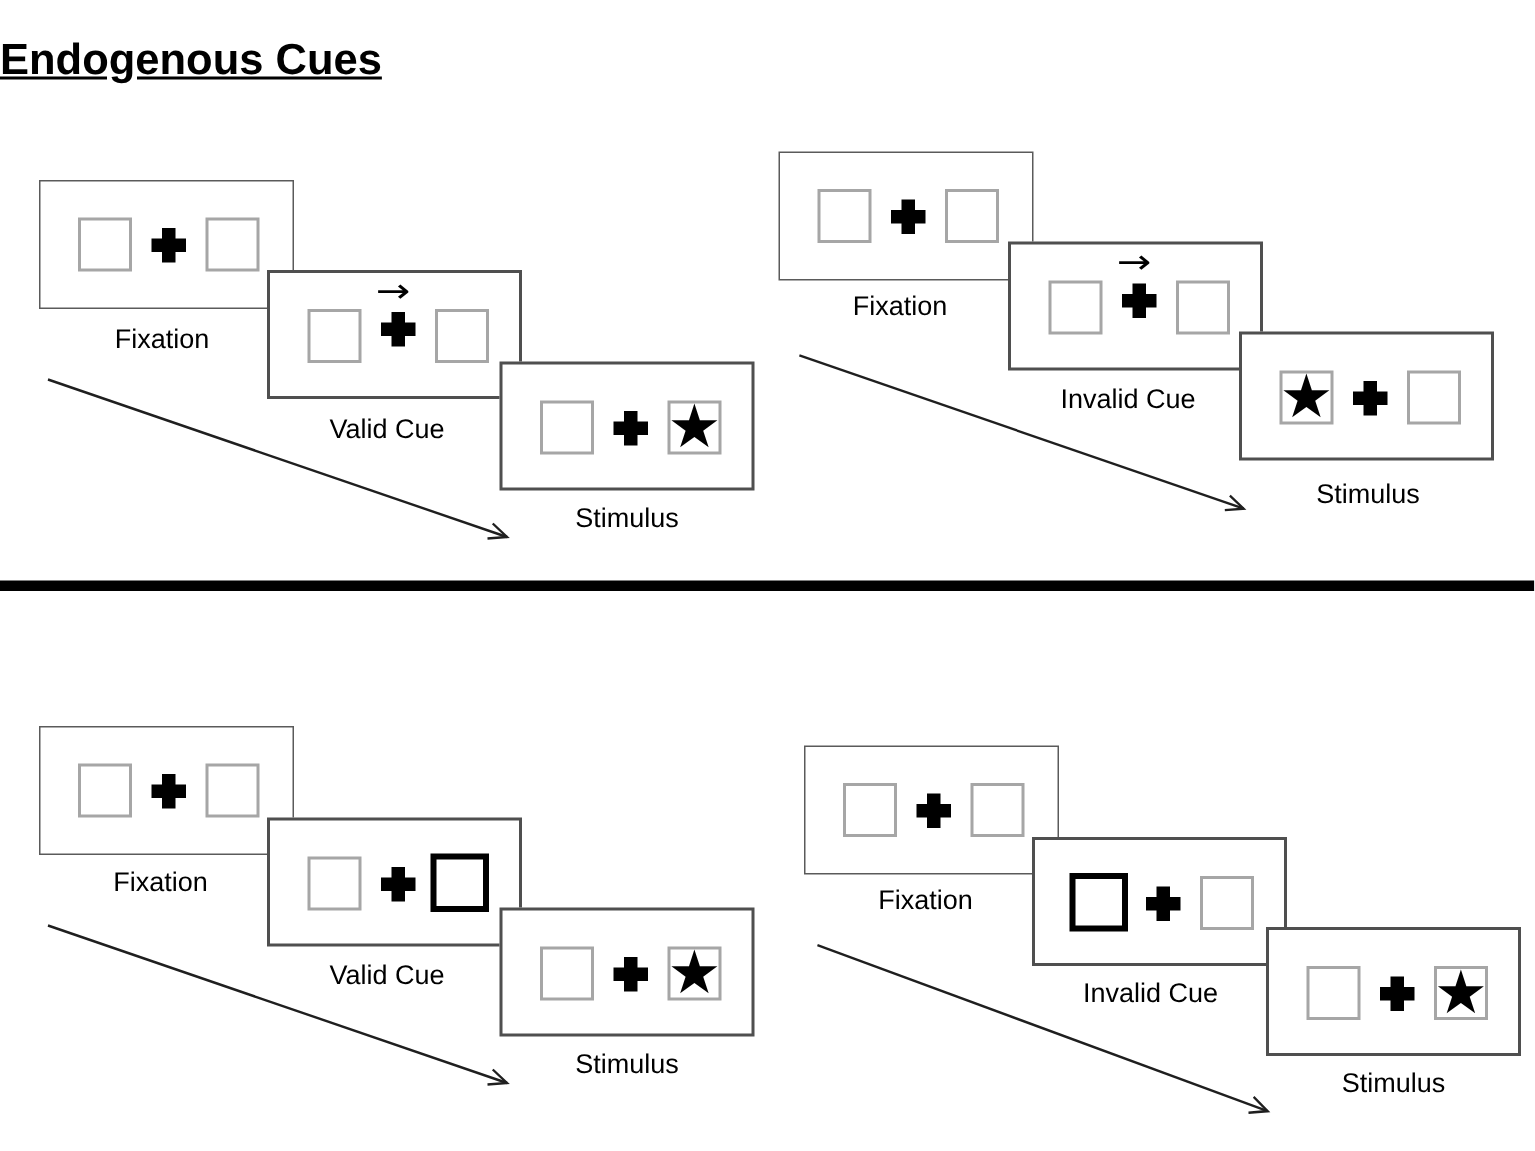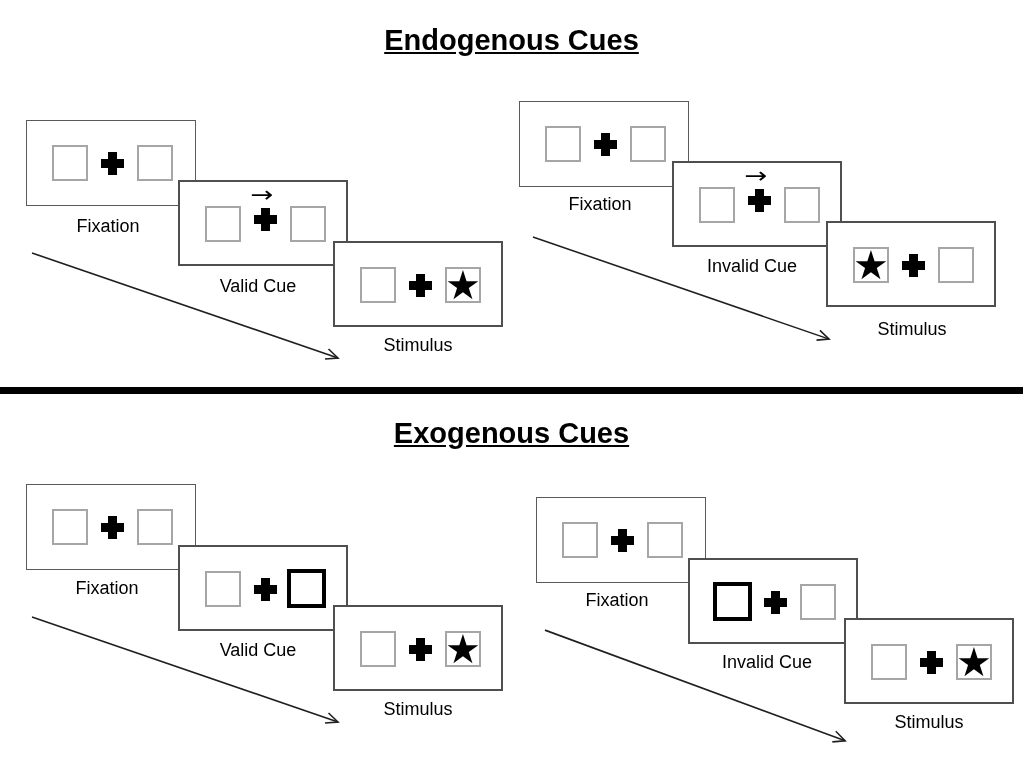--- a/index.html
+++ b/index.html
@@ -1,21 +1,21 @@
 <!DOCTYPE html>
 <html><head>
 <meta charset="utf-8">
 <style>
   html,body{margin:0;padding:0;background:#ffffff;}
   .canvas{
     position:relative;width:1023px;height:767px;background:#ffffff;overflow:hidden;
     font-family:"Liberation Sans",sans-serif;color:#000;
   }
   .title{
-    position:absolute;left:0;width:100%;margin:0;text-align:center;
+    position:absolute;left:0;width:100%;margin:0;text-align:left;
     font-size:29px;font-weight:bold;text-decoration:underline;color:#000;
   }
   .divider{position:absolute;left:0;width:1023px;height:7px;background:#000;}
   .panel{
     position:absolute;width:170px;height:86px;background:#fff;
     border:2px solid #4f4f4f;box-sizing:border-box;
   }
   .p-fix{border-width:1px;border-color:#5a5a5a;}
   .sq{
     position:absolute;width:36px;height:36px;background:#fff;
@@ -103,21 +103,20 @@
     <div class="sq" style="left:25px;top:24px;">
       <span class="star">★</span>
     </div>
     <div class="cross"></div>
     <div class="sq" style="left:110px;top:24px;"></div>
   </div>
   <div class="plabel" style="left:837px;top:319px;">Stimulus</div>
 
   <div class="divider" style="top:387px;"></div>
 
-  <h1 class="title" style="top:417px;">Exogenous Cues</h1>
 
   <svg class="tarrow" style="left:30px;top:615px;" width="312" height="112" viewBox="0 0 312 112">
     <line x1="2" y1="2" x2="308" y2="107"></line>
       <polyline points="295,108 308,107 298.5,98"></polyline>
   </svg>
 
   <div class="panel p-fix" style="left:26px;top:484px;z-index:1;">
     <div class="sq" style="left:25px;top:24px;"></div>
     <div class="cross"></div>
     <div class="sq" style="left:110px;top:24px;"></div>

